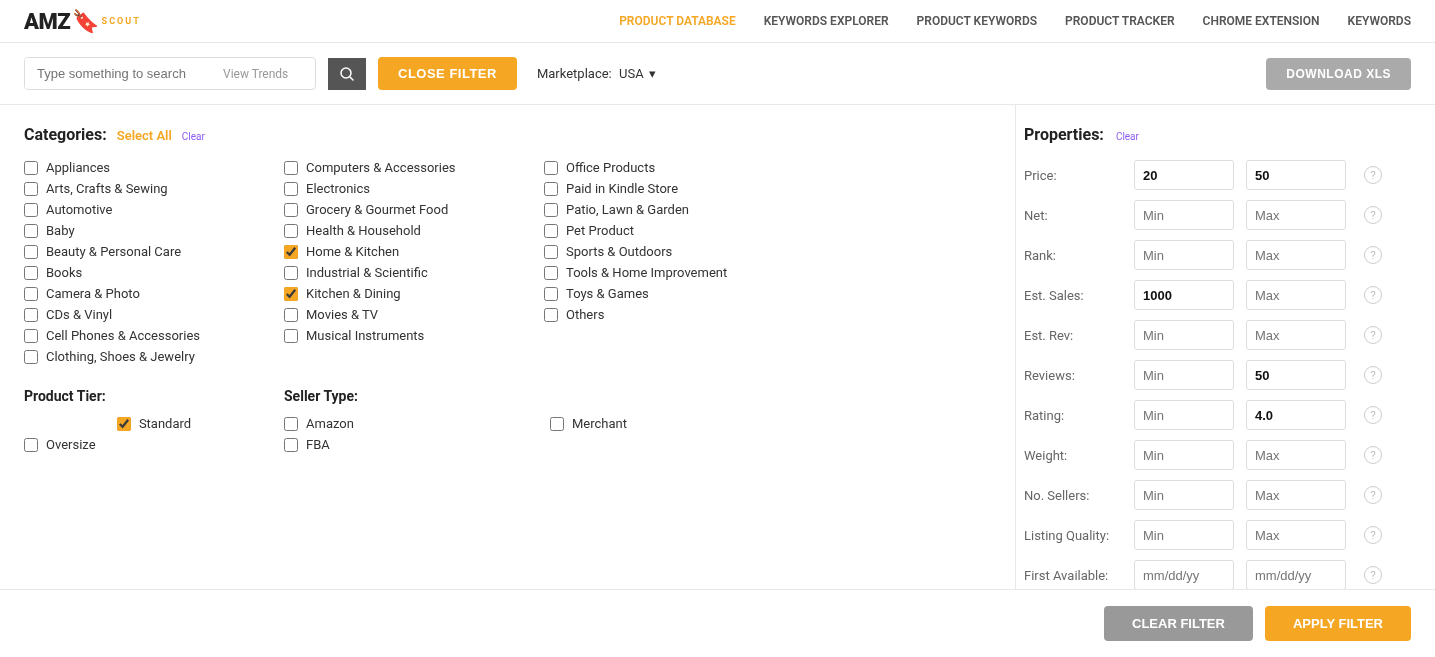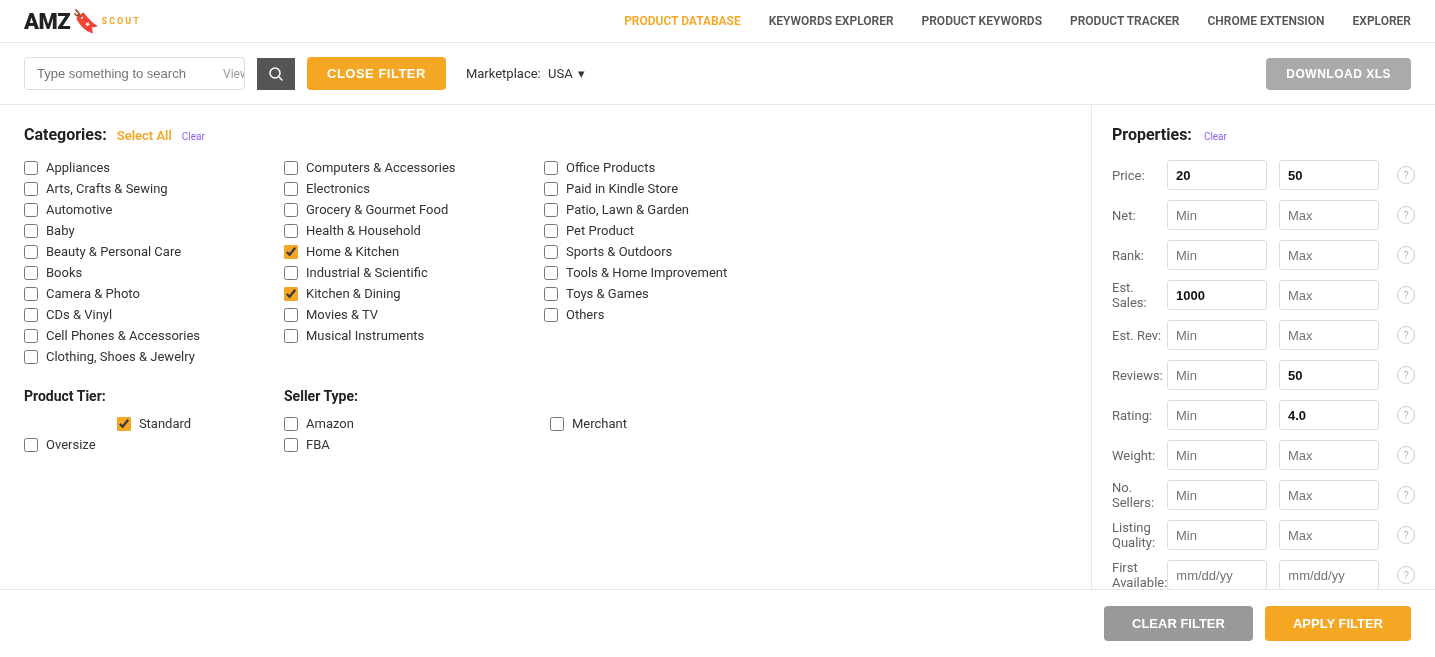--- a/index.html
+++ b/index.html
@@ -18,21 +18,21 @@
     .nav-link { font-size: 12px; font-weight: 600; color: #555; text-decoration: none; cursor: pointer; }
     .nav-link.active { color: #f5a623; }
 
     
     .toolbar {
       display: flex; align-items: center; padding: 14px 24px; gap: 12px;
       border-bottom: 1px solid #e8e8e8; background: #fff;
     }
     .search-wrap {
       display: flex; align-items: center; border: 1px solid #ddd; border-radius: 4px;
-      overflow: hidden; width: 221px;
+      overflow: hidden; width: 292px;
     }
     .search-input {
       border: none; outline: none; padding: 8px 12px; font-size: 13px; color: #999; width: 190px;
     }
     .view-trends {
       font-size: 12px; color: #999; padding: 8px; white-space: nowrap; cursor: pointer;
     }
     .search-btn {
       background: #555; border: none; color: #fff; padding: 9px 12px; cursor: pointer; display: flex; align-items: center;
     }
@@ -63,21 +63,21 @@
     
     .bottom-section { display: flex; gap: 0; margin-top: 8px; }
     .tier-block { width: 260px; }
     .seller-block { width: 560px; }
     .sub-title { font-size: 14px; font-weight: 700; color: #222; margin-bottom: 12px; }
     .seller-grid { display: grid; grid-template-columns: 260px 260px; gap: 6px; }
 
     
     .main-layout { display: flex; gap: 0; }
     .left-panel { flex: 1; }
-    .right-panel { width: 344px; border-left: 1px solid #e8e8e8; padding: 20px 20px; }
+    .right-panel { width: 420px; border-left: 1px solid #e8e8e8; padding: 20px 8px; }
     .props-header { display: flex; align-items: baseline; gap: 12px; margin-bottom: 16px; }
     .prop-row { display: flex; align-items: center; margin-bottom: 10px; }
     .prop-label { width: 110px; font-size: 13px; color: #666; }
     .prop-input {
       width: 100px; height: 30px; border: 1px solid #ddd; border-radius: 3px;
       padding: 0 8px; font-size: 13px; color: #333; background: #fff;
     }
     .prop-input.has-value { color: #111; font-weight: 600; }
     .prop-input.placeholder { color: #bbb; font-weight: 400; }
     .prop-inputs { display: flex; align-items: center; gap: 12px; }
@@ -108,21 +108,21 @@
     <div style="display:flex;flex-direction:column;justify-content:center;margin-left:2px;">
       <span class="logo-scout">SCOUT</span>
     </div>
   </div>
   <div class="nav-links" id="nav-links">
       <a class="nav-link active">PRODUCT DATABASE</a>
       <a class="nav-link">KEYWORDS EXPLORER</a>
       <a class="nav-link">PRODUCT KEYWORDS</a>
       <a class="nav-link">PRODUCT TRACKER</a>
       <a class="nav-link">CHROME EXTENSION</a>
-      <a class="nav-link">EXPLORER</a>
+      <a class="nav-link">KEYWORDS</a>
     </div>
 </nav>
 
 <div class="toolbar">
   <div class="search-wrap">
     <input class="search-input" type="text" placeholder="Type something to search" style="">
     <span class="view-trends">View Trends</span>
   </div>
   <button class="search-btn">
     <svg width="14" height="14" viewBox="0 0 14 14" fill="none">

